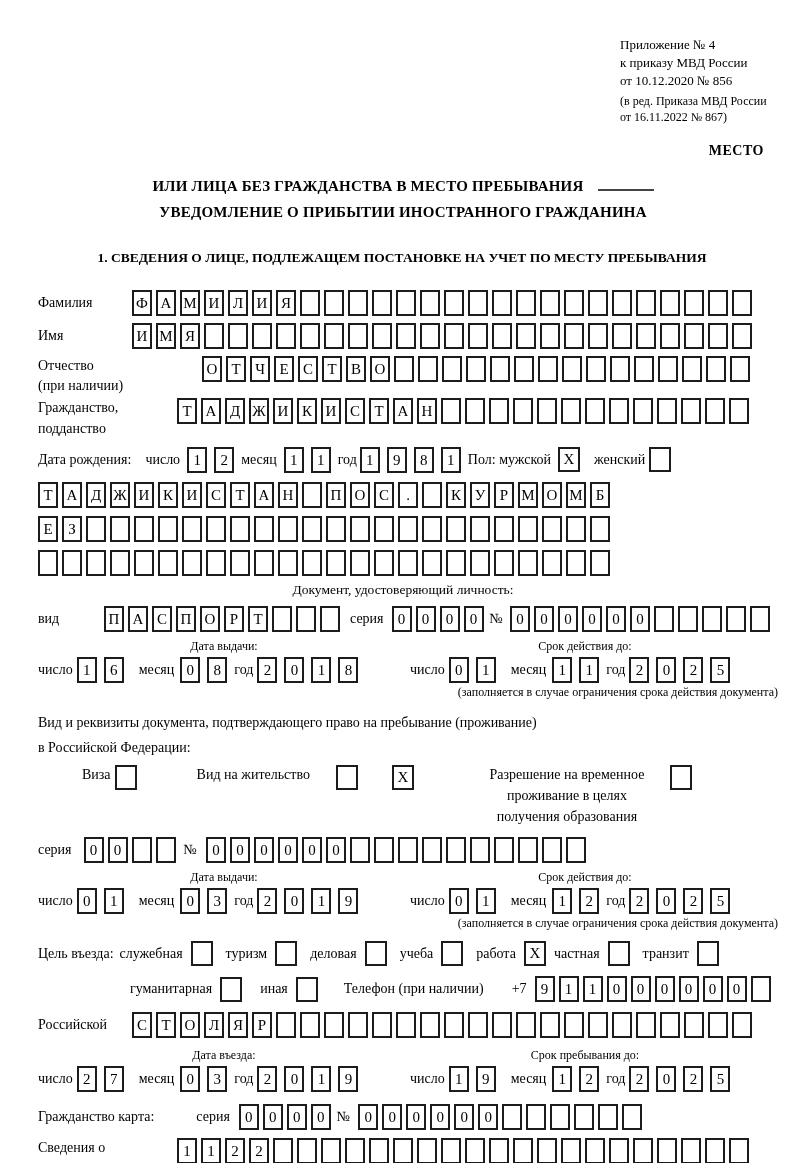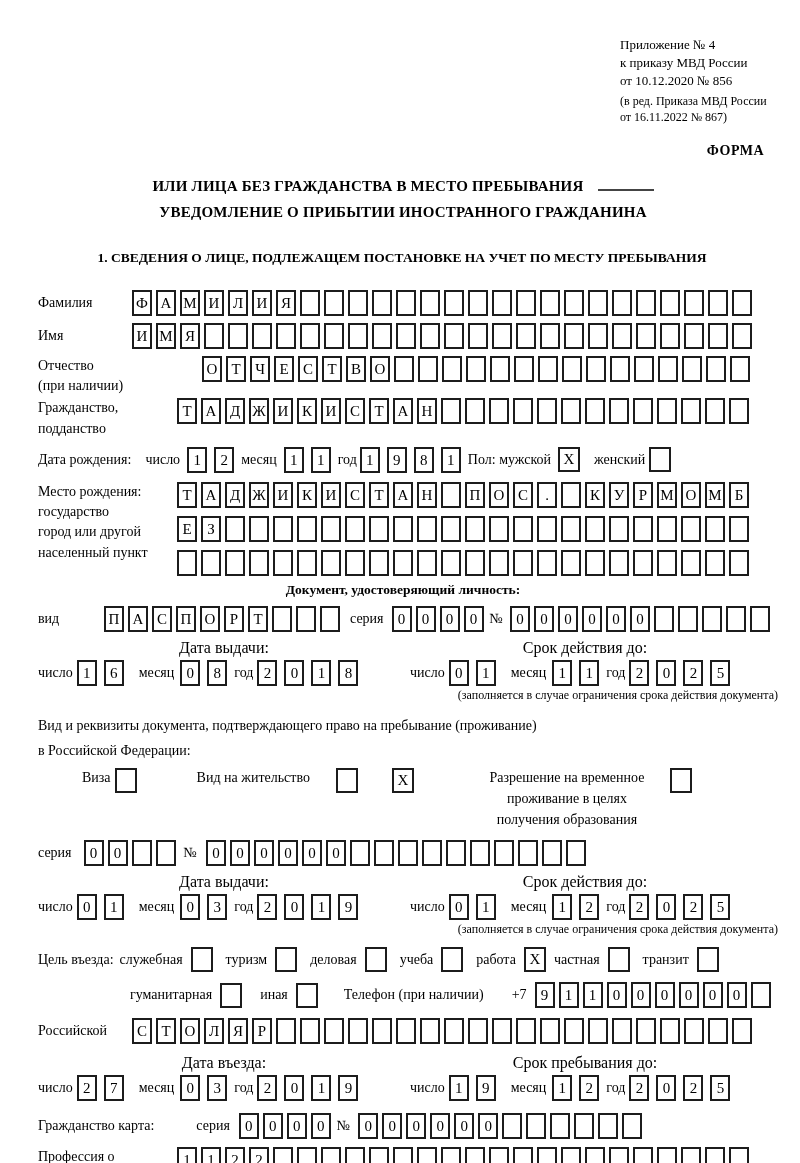--- a/index.html
+++ b/index.html
@@ -32,28 +32,28 @@
   .w66{width:66px;flex:0 0 66px;}
 
   
   .ig{display:flex;align-items:center;}
   .ig .lbl{margin-right:7px;}
   .gap14{margin-left:14px;}
 
   
   .stack .cells{margin-bottom:8px;}
 
-  .center-bold{width:730px;text-align:center;font-weight:bold;font-size:13.5px;margin:6px 0 8px 0;}
+  .center-bold{width:730px;text-align:center;font-weight:normal;font-size:13.5px;margin:6px 0 8px 0;}
 
   
   .dates-pair{display:flex;margin-bottom:2px;}
   .dategroup{display:flex;flex-direction:column;}
   .dg-left{width:372px;flex:0 0 372px;}
   .dg-right{width:350px;}
-  .dg-title{text-align:center;font-size:16px;margin-bottom:3px;}
+  .dg-title{text-align:center;font-size:12px;margin-bottom:3px;}
   .dg-fields{display:flex;align-items:center;}
   .note{width:740px;text-align:right;font-size:12px;margin:2px 0 10px 0;}
 
   .plain{font-size:14px;line-height:1.8;}
 
   
   .opts{display:flex;align-items:flex-start;margin:4px 0 10px 0;}
   .opt{display:flex;align-items:flex-start;}
   .opt .olbl{font-size:14px;line-height:1.5;margin-left:44px;}
   .opt .cb{margin-left:10px;margin-top:1px;}
@@ -72,21 +72,21 @@
 
   <div class="hdr">
     <div>Приложение № 4</div>
     <div>к приказу МВД России</div>
     <div>от 10.12.2020 № 856</div>
     <div class="amend">
       <div>(в ред. Приказа МВД России</div>
       <div>от 16.11.2022 № 867)</div>
     </div>
   </div>
-  <div class="forma">ФОРМА</div>
+  <div class="forma">МЕСТО</div>
 
   <div class="title">
     <div><span>ИЛИ ЛИЦА БЕЗ ГРАЖДАНСТВА В МЕСТО ПРЕБЫВАНИЯ</span><span class="t-underline"></span></div>
     <div>УВЕДОМЛЕНИЕ О ПРИБЫТИИ ИНОСТРАННОГО ГРАЖДАНИНА</div>
   </div>
 
   <div class="sec-head">1. СВЕДЕНИЯ О ЛИЦЕ, ПОДЛЕЖАЩЕМ ПОСТАНОВКЕ НА УЧЕТ ПО МЕСТУ ПРЕБЫВАНИЯ</div>
 
   <div class="row">
     <div class="lblcol w94">Фамилия</div>
@@ -242,26 +242,20 @@
           <div class="cell">1</div>
         </div>
       </div>
     <span class="lbl" style="margin-right:7px;">Пол: мужской</span>
     <div class="cb">X</div>
     <span class="lbl gap14" style="margin-right:4px;">женский</span>
     <div class="cb"></div>
   </div>
 
   <div class="row row-top stack" style="margin-top:9px;margin-bottom:0;">
-    <div class="lblcol w139">
-      <div>Место рождения:</div>
-      <div>государство</div>
-      <div>город или другой</div>
-      <div>населенный пункт</div>
-    </div>
     <div>
       <div class="cells">
           <div class="cell">Т</div>
           <div class="cell">А</div>
           <div class="cell">Д</div>
           <div class="cell">Ж</div>
           <div class="cell">И</div>
           <div class="cell">К</div>
           <div class="cell">И</div>
           <div class="cell">С</div>
@@ -681,21 +675,21 @@
         <div class="cell"></div>
         <div class="cell"></div>
         <div class="cell"></div>
         <div class="cell"></div>
         <div class="cell"></div>
       </div>
   </div>
 
   <div class="row row-top stack" style="margin-top:8px;margin-bottom:0;">
     <div class="lblcol w139">
-      <div>Профессия о</div>
+      <div>Сведения о</div>
       <div>законных</div>
 
     </div>
     <div>
       <div class="cells">
           <div class="cell">1</div>
           <div class="cell">1</div>
           <div class="cell">2</div>
           <div class="cell">2</div>
           <div class="cell"></div>

